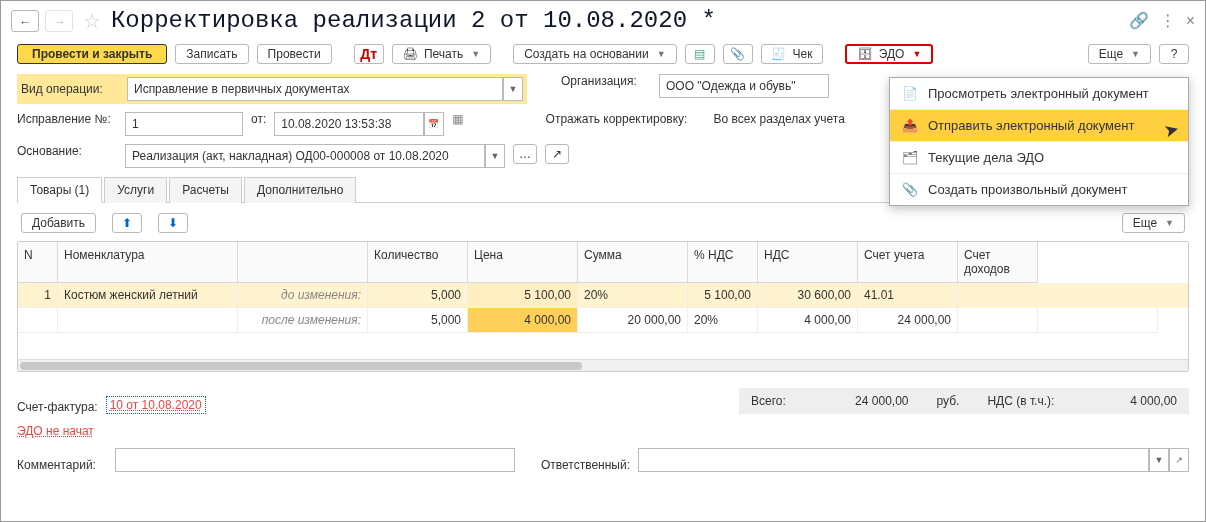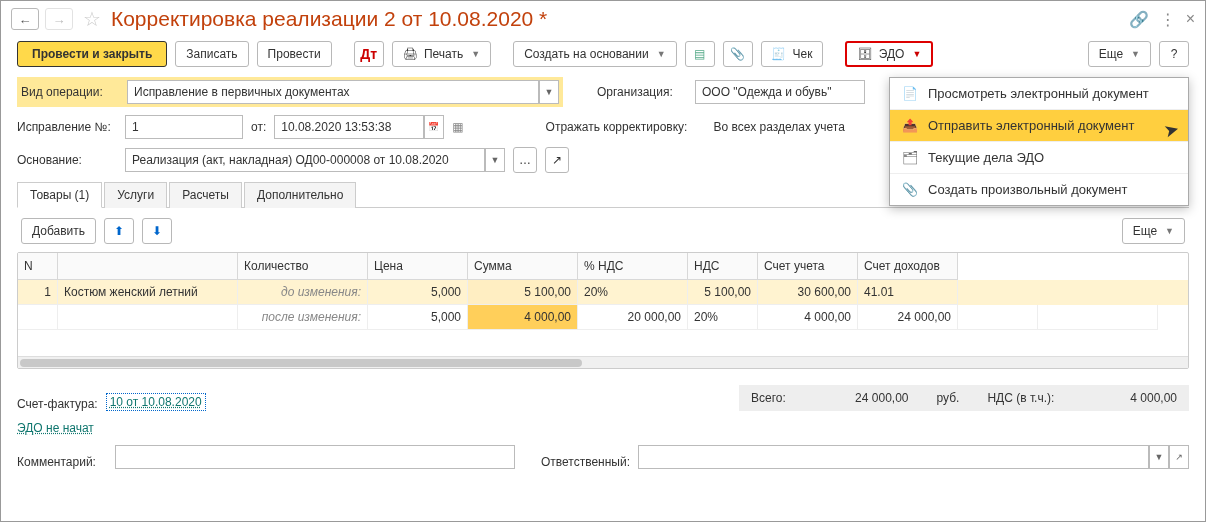--- a/index.html
+++ b/index.html
@@ -23,45 +23,45 @@
   }
   .nav-btn {
     width: 28px; height: 22px;
     border: 1px solid #b8b8b8;
     border-radius: 3px;
     background: #fff;
     display:flex; align-items:center; justify-content:center;
     font-size: 13px; color:#555;
   }
   .star { color:#ccc; font-size:20px; margin: 0 4px; }
-  .title-text { font-size: 21px; font-weight: 400; color:#c2410c; }
+  .title-text { font-size: 24px; font-weight: 400; color:#0f172a;font-family:Liberation Mono, monospace; }
   .title-right { margin-left:auto; display:flex; gap:10px; align-items:center; color:#888; }
   .title-right span { font-size:16px; cursor:default; }
 
   .toolbar {
     display:flex; align-items:center; gap:8px;
     padding: 4px 16px 10px 16px;
     flex-wrap: nowrap;
   }
   .btn {
     border:1px solid #b8b8b8; border-radius:3px;
-    background:#fff; padding: 4px 10px; height:26px;
+    background:#fff; padding: 4px 10px; height:20px;
     display:inline-flex; align-items:center; gap:6px;
     font-size:12px; cursor:default;
   }
   .btn-primary {
     background:#ffd94a; border-color:#333; font-weight:bold;
     padding: 4px 14px;
   }
   .btn-icon { width:30px; justify-content:center; padding:0; }
   .caret { font-size:9px; color:#777; margin-left:2px; }
   .btn-edo { border:2px solid #d00; }
 
   .form-area { padding: 0 16px; }
-  .row { display:flex; align-items:center; gap:8px; margin-bottom:8px; }
+  .row { display:flex; gap:8px; margin-bottom:8px; }
   .lbl { min-width:100px; }
   .field {
     border:1px solid #bbb; background:#fff; height:24px;
     padding:2px 6px; display:flex; align-items:center;
   }
   .hl-group { background:#ffe999; padding:3px 4px; display:inline-flex; align-items:center; gap:6px; }
   .select-wrap { position:relative; display:flex; }
   .select-btn {
     border-left:1px solid #bbb; width:20px; display:flex;
     align-items:center; justify-content:center; font-size:9px; color:#666;
@@ -72,21 +72,21 @@
     display:flex; border-bottom:1px solid #ccc; margin-top:8px;
   }
   .tab {
     border:1px solid #ccc; border-bottom:none;
     padding:5px 12px; background:#f4f4f4; margin-right:2px;
     position:relative; top:1px;
   }
   .tab.active { background:#fff; border-bottom:1px solid #fff; }
 
   .subtoolbar {
-    display:flex; align-items:center; gap:8px;
+    display:flex; align-items:center; gap:16px;
     padding:10px 4px 8px 4px;
   }
   .subtoolbar .spacer { flex:1; }
 
   .grid {
     border:1px solid #ccc; border-radius:2px;
   }
   .grid-head, .grid-row {
     display:grid;
     grid-template-columns: 40px 180px 130px 100px 110px 110px 70px 100px 100px 80px 120px;
@@ -112,21 +112,21 @@
   }
   .grid-scroll::before {
     content:""; position:absolute; left:2px; top:2px; height:8px;
     width:48%; background:#c8c8c8; border-radius:4px;
   }
 
   .footer {
     padding:16px 16px 8px 16px;
   }
   .footer-row { display:flex; align-items:flex-end; gap:8px; margin-bottom:10px; }
-  .link { color:#0f766e; text-decoration:underline dotted; }
+  .link { color:#ef4444; text-decoration:underline dotted; }
   .totals-box {
     margin-left:auto; background:#eee; padding:6px 12px;
     display:flex; gap:28px; align-items:center; min-width:450px;
   }
   .totals-box .val { text-align:right; flex:0 0 auto; }
 
   
   .dropdown {
     position:absolute; top:76px; right:16px;
     width:300px; background:#fff; border:1px solid #aaa;
@@ -199,21 +199,21 @@
     <span>Еще</span>
     <span class="caret">▼</span>
   </div>
   <div class="btn btn-icon">?</div>
 </div>
 
 <div class="form-area">
   <div class="row">
     <span class="hl-group">
       <span class="lbl">Вид операции:</span>
-      <span class="select-wrap" style="width:432px">
+      <span class="select-wrap" style="width:396px">
         <span class="field" style="flex:1">Исправление в первичных документах</span>
         <span class="field select-btn">▼</span>
       </span>
     </span>
     <div style="width:18px"></div>
     <span class="lbl" style="min-width:90px">Организация:</span>
     <span class="select-wrap" style="width:170px">
       <span class="field" style="flex:1">ООО "Одежда и обувь"</span>
     </span>
   </div>
@@ -256,20 +256,21 @@
     <div class="spacer"></div>
     <div class="btn">
       <span>Еще</span>
       <span class="caret">▼</span>
     </div>
   </div>
 
   <div class="grid">
     <div class="grid-head">
       <div>N</div>
+      <div>Номенклатура</div>
       <div></div>
       <div>Количество</div>
       <div>Цена</div>
       <div>Сумма</div>
       <div>% НДС</div>
       <div>НДС</div>
       <div>Счет учета</div>
       <div>Счет доходов</div>
     </div>
     <div class="grid-row before">

